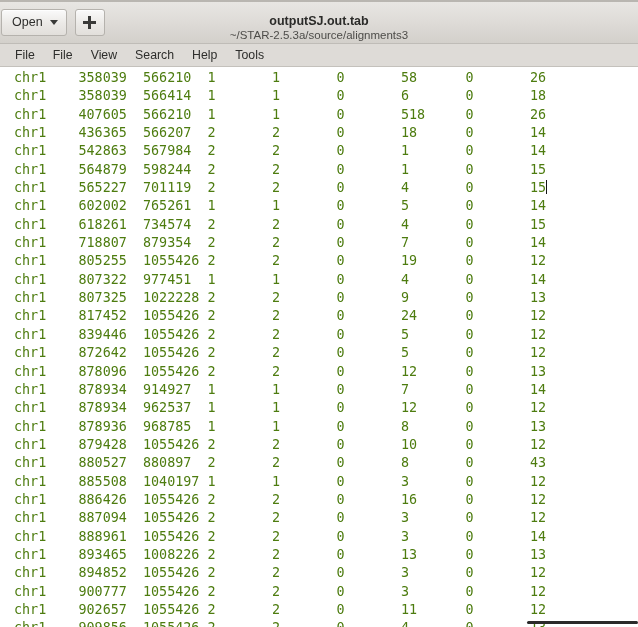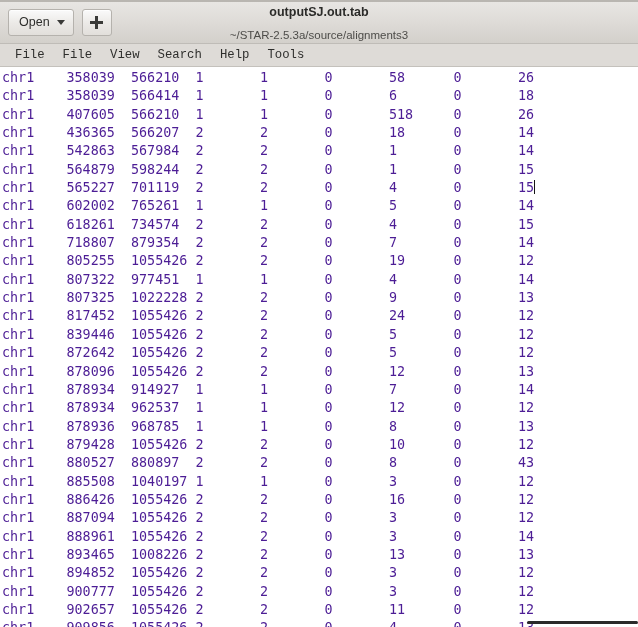--- a/index.html
+++ b/index.html
@@ -31,21 +31,21 @@
 
   
   .headerbar {
     position: relative;
     height: 42px;
     flex: 0 0 auto;
     background: linear-gradient(to bottom, #e8e6e3 0%, #dedbd7 50%, #d3d0cb 100%);
     border-bottom: 1px solid #bfbcb7;
     display: flex;
     align-items: center;
-    padding: 0 8px;
+    padding: 0 1px;
   }
 
   .hb-left {
     display: flex;
     align-items: center;
     gap: 8px;
     z-index: 2;
   }
 
   .btn {
@@ -110,33 +110,32 @@
     font-size: 12.5px;
     font-weight: bold;
     color: #2b2b29;
     line-height: 1.15;
   }
 
   .hb-subtitle {
     font-size: 11.5px;
     color: #4d4c49;
     line-height: 1.2;
-    margin-top: 10px;
+    margin-top: 1px;
   }
 
   
   .menubar {
     height: 23px;
     flex: 0 0 auto;
     background: #dedbd7;
     border-bottom: 1px solid #c4c1bc;
     display: flex;
     align-items: center;
     padding-left: 6px;
-    font-family: Liberation Mono, monospace;
   }
 
   .menu-item {
     font-size: 12.3px;
     color: #2e2e2c;
     padding: 0 9px;
     line-height: 23px;
     height: 23px;
     cursor: default;
   }
@@ -148,25 +147,25 @@
     background: #ffffff;
     overflow: hidden;
   }
 
   .editor {
     position: absolute;
     left: 0;
     top: 0;
     right: 0;
     bottom: 0;
-    padding: 2px 0 0 2px;
+    padding: 2px 0 0 14px;
     background: #ffffff;
     font-family: "DejaVu Sans Mono", "Liberation Mono", monospace;
     font-size: 13.4px;
-    color: #4c1d95;
+    color: #4d7c0f;
     white-space: pre;
     tab-size: 8;
     -moz-tab-size: 8;
     overflow: hidden;
     line-height: 18.35px;
   }
 
   .line {
     height: 18.35px;
     white-space: pre;

